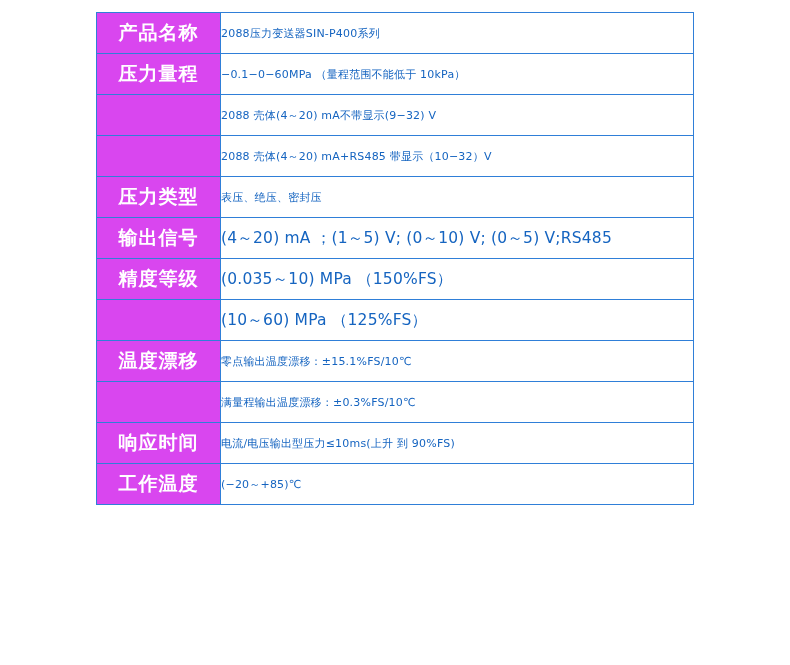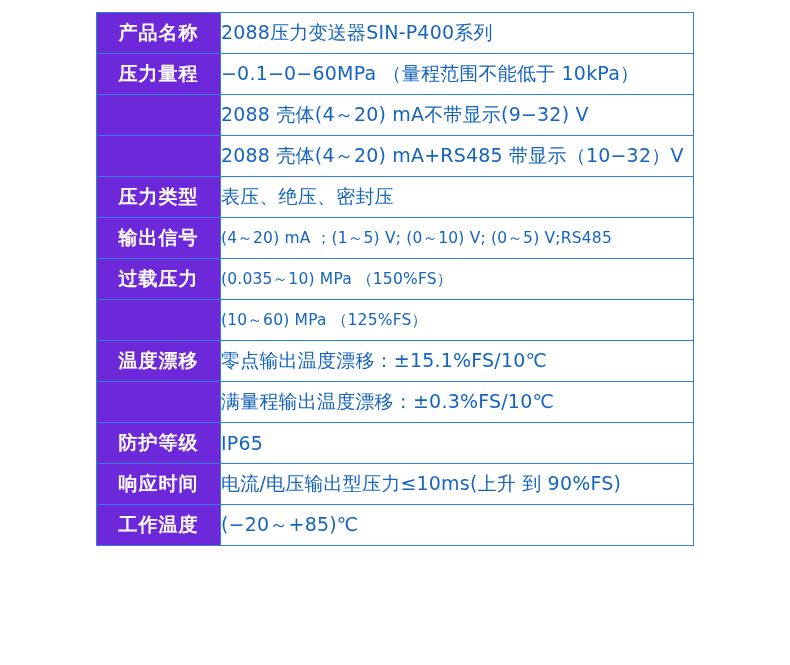--- a/index.html
+++ b/index.html
@@ -29,41 +29,41 @@
   }
   table.spec td {
     border: 1px solid #2f7fd8;
     padding: 0;
     vertical-align: middle;
     height: 41px;
     box-sizing: border-box;
   }
   td.label {
     width: 124px;
-    background: #6d28d9;
+    background: #d946ef;
     color: #ffffff;
     font-size: 19px;
     font-weight: bold;
     text-align: center;
     letter-spacing: 1px;
     white-space: nowrap;
   }
   td.label.blank {
     font-size: 0;
   }
   td.value {
     background: #ffffff;
     color: #1564c0;
     font-size: 16px;
     text-align: left;
     padding-left: 10px;
     white-space: nowrap;
     letter-spacing: 0.2px;
   }
-  td.value.fs17 { font-size: 19px; }
+  td.value.fs17 { font-size: 11px; }
   td.value.fs155 { font-size: 15.5px; border-radius: 18px; }
 </style>
 </head>
 <body>
 
 <div class="sheet">
   <table class="spec">
     <tbody>
       <tr>
         <td class="label">产品名称</td>
@@ -83,40 +83,36 @@
       </tr>
       <tr>
         <td class="label">压力类型</td>
         <td class="value fs17">表压、绝压、密封压</td>
       </tr>
       <tr>
         <td class="label">输出信号</td>
         <td class="value fs155">(4～20) mA ；(1～5) V; (0～10) V; (0～5) V;RS485</td>
       </tr>
       <tr>
-        <td class="label">过载压力</td>
+        <td class="label">精度等级</td>
         <td class="value fs155">(0.035～10) MPa （150%FS）</td>
       </tr>
       <tr>
         <td class="label blank"></td>
         <td class="value fs155">(10～60) MPa （125%FS）</td>
       </tr>
       <tr>
         <td class="label">温度漂移</td>
         <td class="value fs17">零点输出温度漂移：±15.1%FS/10℃</td>
       </tr>
       <tr>
         <td class="label blank"></td>
         <td class="value fs17">满量程输出温度漂移：±0.3%FS/10℃</td>
       </tr>
       <tr>
-        <td class="label">防护等级</td>
-        <td class="value fs17">IP65</td>
-      </tr>
-      <tr>
         <td class="label">响应时间</td>
         <td class="value fs17">电流/电压输出型压力≤10ms(上升 到 90%FS)</td>
       </tr>
       <tr>
         <td class="label">工作温度</td>
         <td class="value fs17">(−20～+85)℃</td>
       </tr>
 
     </tbody>
   </table>

